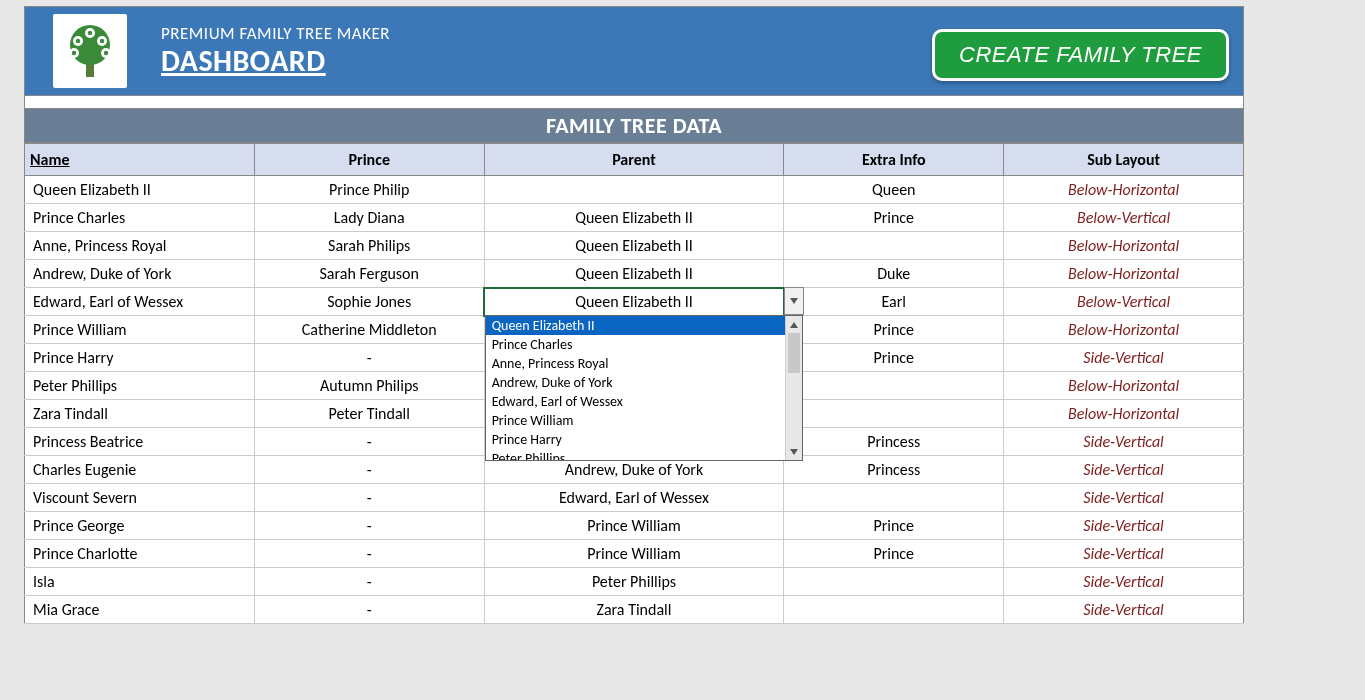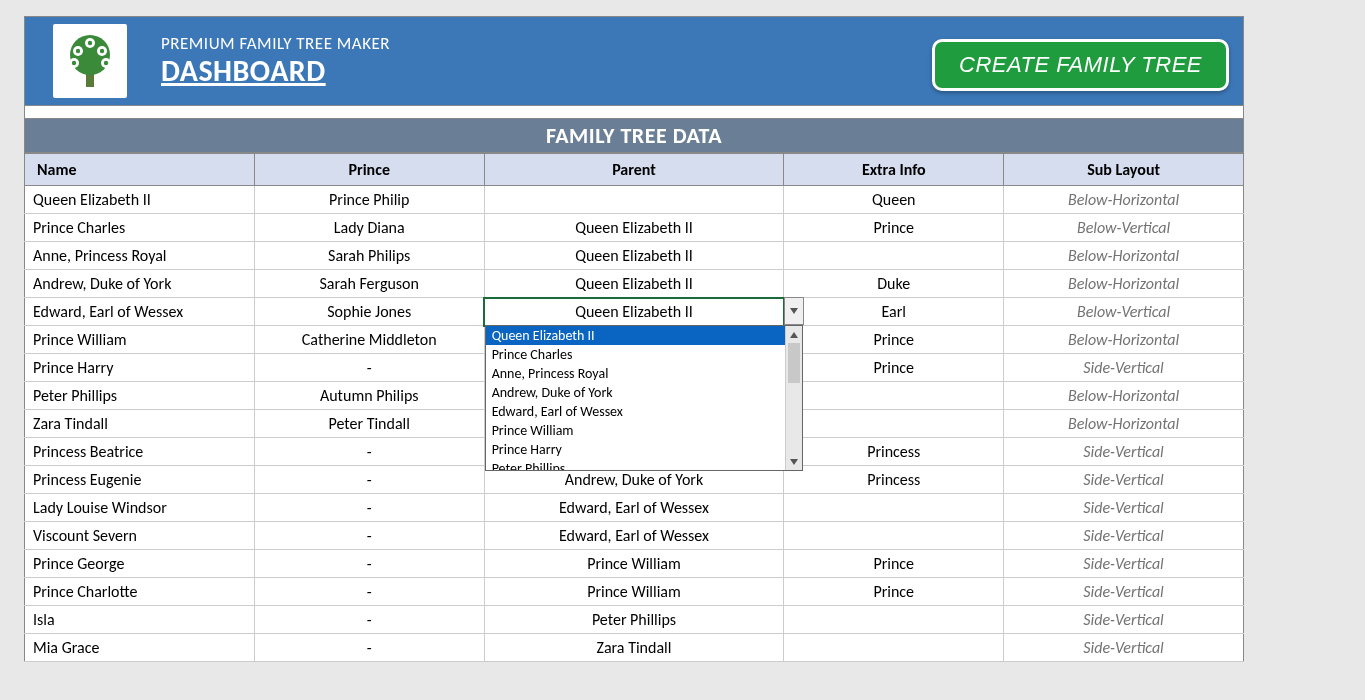--- a/index.html
+++ b/index.html
@@ -6,21 +6,21 @@
   body {
     font-family: Calibri, "Segoe UI", Arial, sans-serif;
     background: #e8e8e8;
     font-size: 15px;
     color: #000;
   }
   .sheet {
     background: #fff;
     width: 1220px;
     margin-left: 24px;
-    margin-top: 16px;
+    margin-top: 6px;
   }
   .header-bar {
     background: #3c78b8;
     height: 90px;
     position: relative;
     border: 1px solid #888;
     display: flex;
     align-items: center;
   }
   .logo-box {
@@ -82,33 +82,33 @@
     border-collapse: collapse;
   }
   thead th {
     background: #d5ddef;
     font-weight: 700;
     font-size: 16px;
     padding: 6px 8px;
     border: 1px solid #888;
     text-align: center;
   }
-  thead th:first-child { text-align: left; padding-left: 12px; }
+  thead th:first-child { text-align: left; padding-left: 5px; text-decoration: underline; }
   tbody td {
     border-left: 1px solid #ccc;
     border-right: 1px solid #ccc;
     border-bottom: 1px solid #ccc;
     padding: 3px 8px;
     font-size: 16px;
     text-align: center;
     height: 28px;
     background: #fff;
   }
   tbody tr td:first-child { text-align: left; border-left:1px solid #888;}
-  tbody tr td:last-child { border-right:1px solid #888; font-style: italic; color:#737373;}
+  tbody tr td:last-child { border-right:1px solid #888; font-style: italic; color:#7f1d1d;}
   .active-cell {
     position: relative;
     outline: 2px solid #1a6b3a;
     outline-offset: -1px;
   }
   .dd-btn {
     position: absolute;
     right: -21px;
     top: -1px;
     width: 20px;
@@ -311,31 +311,24 @@
           <td>Below-Horizontal</td>
         </tr>
         <tr>
           <td>Princess Beatrice</td>
           <td>-</td>
           <td></td>
           <td>Princess</td>
           <td>Side-Vertical</td>
         </tr>
         <tr>
-          <td>Princess Eugenie</td>
+          <td>Charles Eugenie</td>
           <td>-</td>
           <td>Andrew, Duke of York</td>
           <td>Princess</td>
-          <td>Side-Vertical</td>
-        </tr>
-        <tr>
-          <td>Lady Louise Windsor</td>
-          <td>-</td>
-          <td>Edward, Earl of Wessex</td>
-          <td></td>
           <td>Side-Vertical</td>
         </tr>
         <tr>
           <td>Viscount Severn</td>
           <td>-</td>
           <td>Edward, Earl of Wessex</td>
           <td></td>
           <td>Side-Vertical</td>
         </tr>
         <tr>

